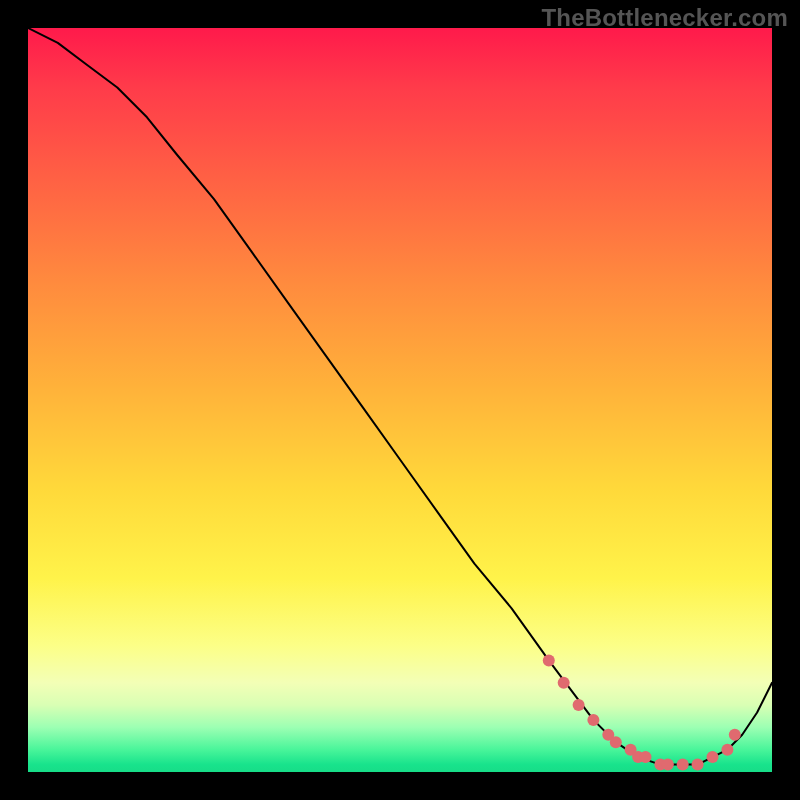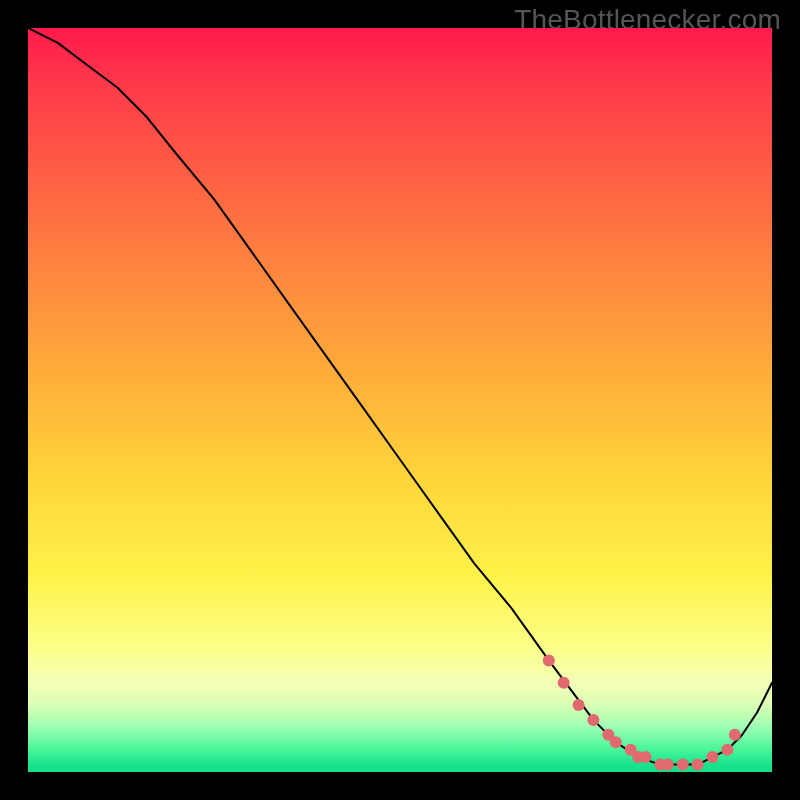--- a/index.html
+++ b/index.html
@@ -12,24 +12,24 @@
     overflow: hidden;
   }
   .stage {
     position: relative;
     width: 800px;
     height: 800px;
   }
   .watermark {
     position: absolute;
     top: 4px;
-    right: 19px;
+    right: 12px;
     color: #555;
-    font-size: 28px;
-    font-weight: 400;
+    font-size: 24px;
+    font-weight: 700;
     letter-spacing: 0.2px;
     user-select: none;
   }
   .plot {
     position: absolute;
     left: 28px;
     top: 28px;
     width: 744px;
     height: 744px;
     

